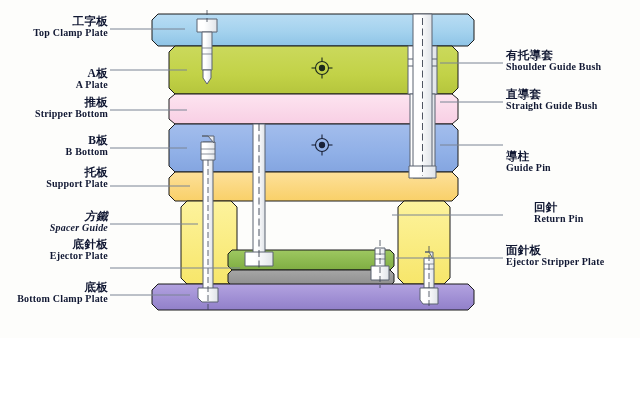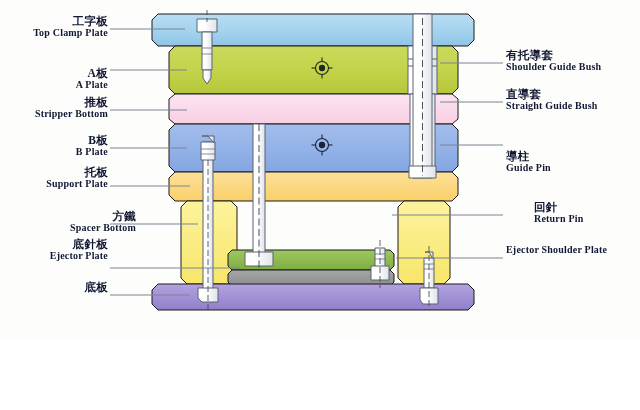--- a/index.html
+++ b/index.html
@@ -238,40 +238,41 @@
     <span class="en">A Plate</span>
   </div>
 
   <div class="label left" style="right:532px; top:97px;">
     <span class="cn">推板</span>
     <span class="en">Stripper Bottom</span>
   </div>
 
   <div class="label left" style="right:532px; top:135px;">
     <span class="cn">B板</span>
-    <span class="en">B Plate</span>
+    <span class="en">B Bottom</span>
   </div>
 
   <div class="label left" style="right:532px; top:167px;">
     <span class="cn">托板</span>
     <span class="en">Support Plate</span>
   </div>
 
-  <div class="label left" style="right:504px; top:211px;">
+  <div class="label left" style="right:532px; top:211px;font-style:italic;">
     <span class="cn">方鐵</span>
-    <span class="en">Spacer Bottom</span>
+    <span class="en">Spacer Guide</span>
   </div>
 
   <div class="label left" style="right:532px; top:239px;">
     <span class="cn">底針板</span>
     <span class="en">Ejector Plate</span>
   </div>
 
   <div class="label left" style="right:532px; top:282px;">
     <span class="cn">底板</span>
+    <span class="en">Bottom Clamp Plate</span>
   </div>
 
   <div class="label right" style="left:506px; top:89px;">
     <span class="cn">直導套</span>
     <span class="en">Straight Guide Bush</span>
   </div>
 
   <div class="label right" style="left:506px; top:50px;">
     <span class="cn">有托導套</span>
     <span class="en">Shoulder Guide Bush</span>
@@ -281,17 +282,18 @@
     <span class="cn">導柱</span>
     <span class="en">Guide Pin</span>
   </div>
 
   <div class="label right" style="left:506px; top:202px;margin-left:28px;">
     <span class="cn">回針</span>
     <span class="en">Return Pin</span>
   </div>
 
   <div class="label right" style="left:506px; top:245px;">
-    <span class="en">Ejector Shoulder Plate</span>
+    <span class="cn">面針板</span>
+    <span class="en">Ejector Stripper Plate</span>
   </div>
 
 
 </div>
 
 </body></html>

